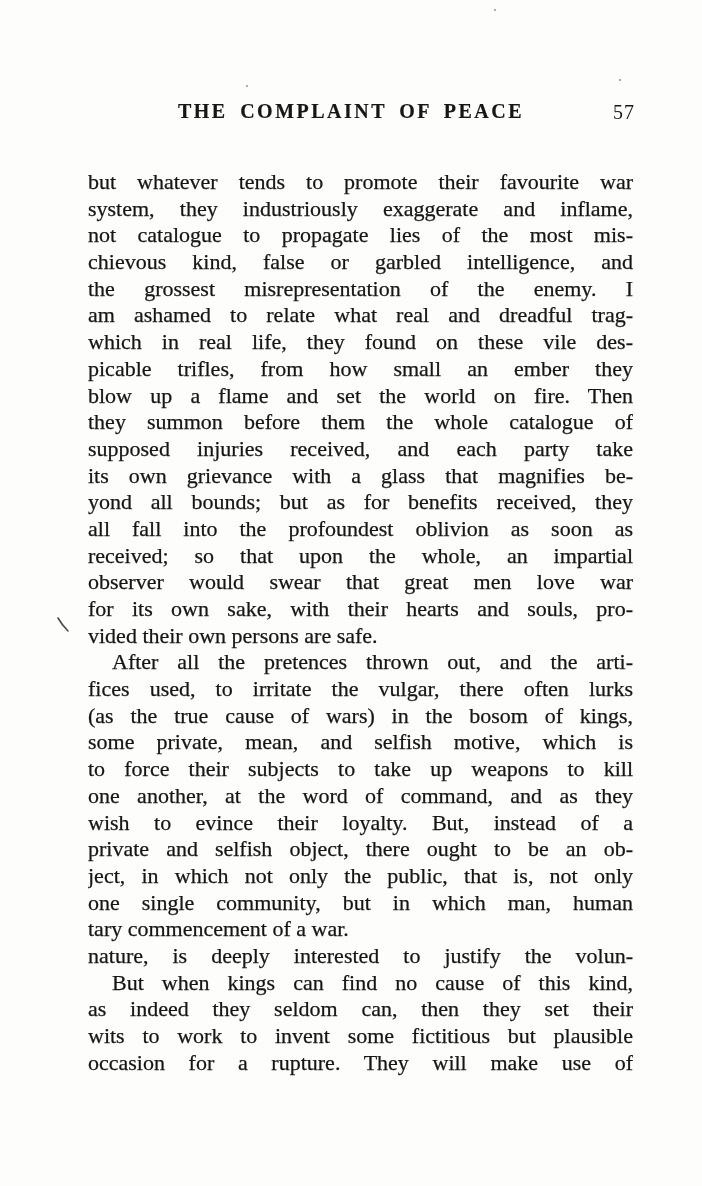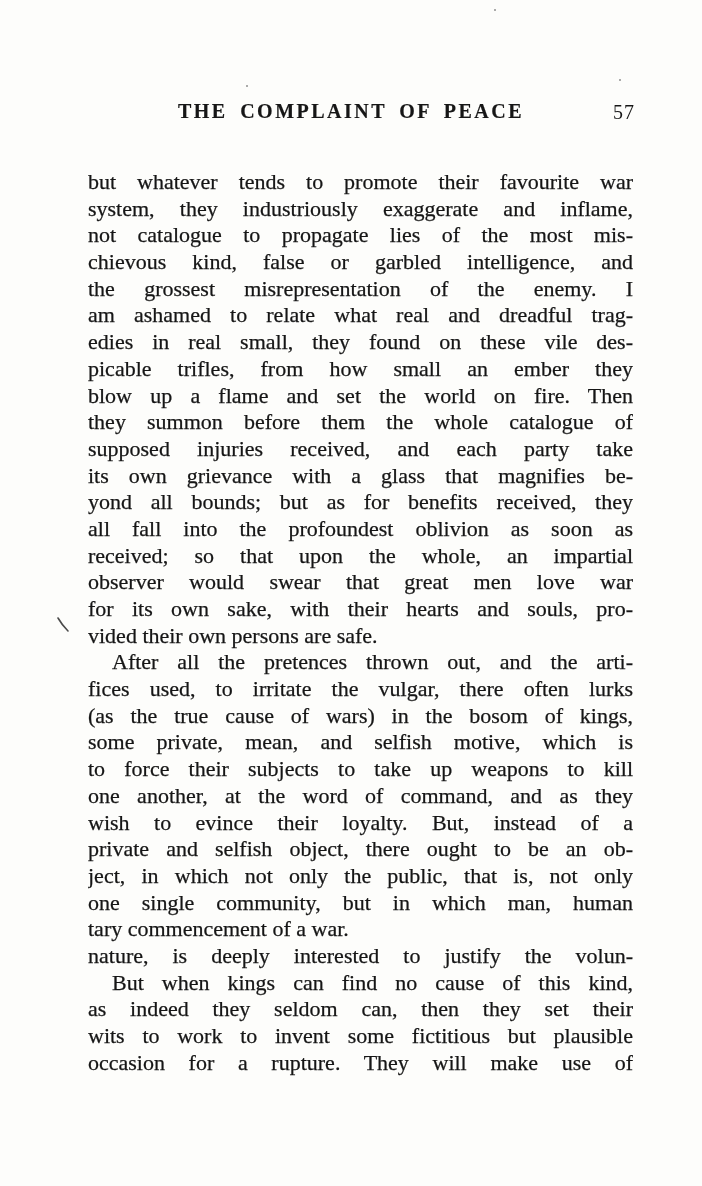--- a/index.html
+++ b/index.html
@@ -82,21 +82,21 @@
     <div class="page-number">57</div>
   </div>
 
   <div class="body">
       <div class="line">but whatever tends to promote their favourite war</div>
       <div class="line">system, they industriously exaggerate and inflame,</div>
       <div class="line">not catalogue to propagate lies of the most mis-</div>
       <div class="line">chievous kind, false or garbled intelligence, and</div>
       <div class="line">the grossest misrepresentation of the enemy. I</div>
       <div class="line">am ashamed to relate what real and dreadful trag-</div>
-      <div class="line">edies in real small, they found on these vile des-</div>
+      <div class="line">which in real life, they found on these vile des-</div>
       <div class="line">picable trifles, from how small an ember they</div>
       <div class="line">blow up a flame and set the world on fire. Then</div>
       <div class="line">they summon before them the whole catalogue of</div>
       <div class="line">supposed injuries received, and each party take</div>
       <div class="line">its own grievance with a glass that magnifies be-</div>
       <div class="line">yond all bounds; but as for benefits received, they</div>
       <div class="line">all fall into the profoundest oblivion as soon as</div>
       <div class="line">received; so that upon the whole, an impartial</div>
       <div class="line">observer would swear that great men love war</div>
       <div class="line">for its own sake, with their hearts and souls, pro-</div>

